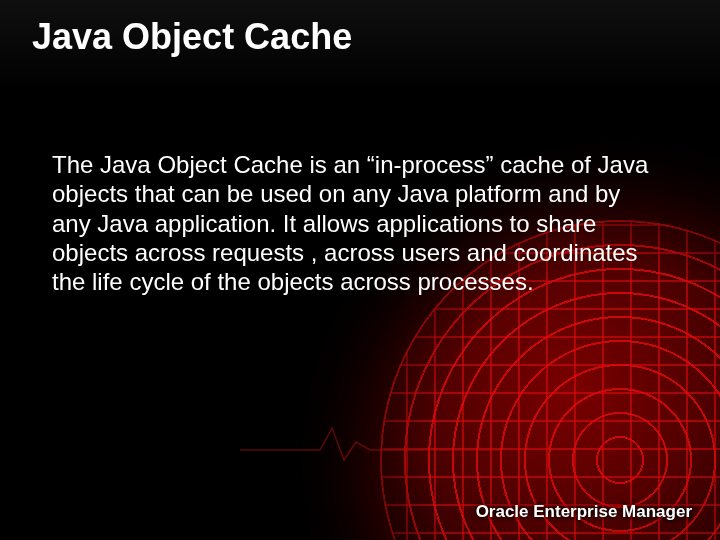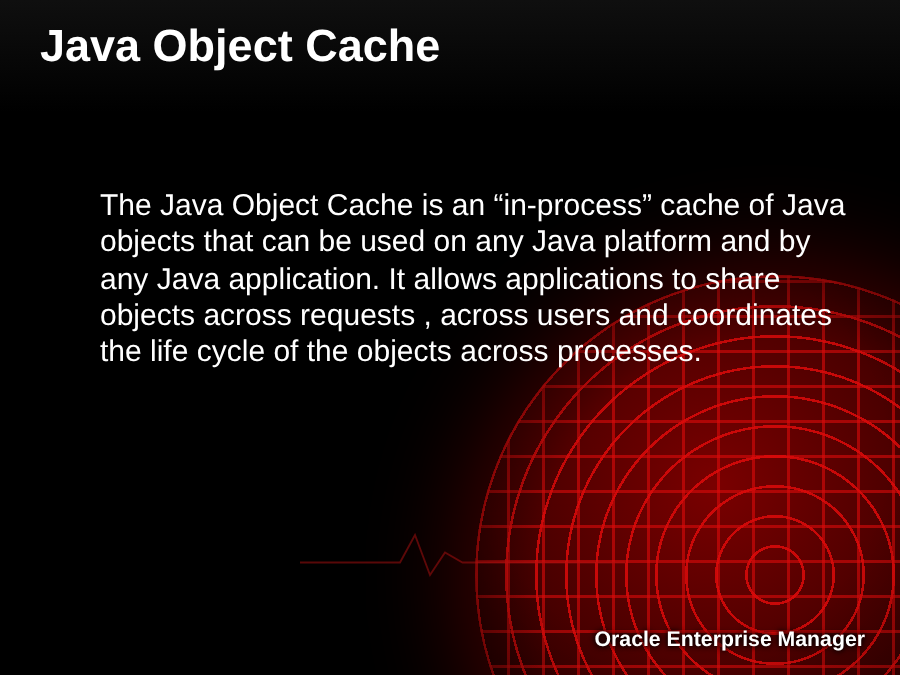--- a/index.html
+++ b/index.html
@@ -61,21 +61,20 @@
     color: #fff;
   }
   .body {
     position: absolute;
     top: 150px;
     left: 52px;
     width: 600px;
     font-size: 24px;
     line-height: 1.22;
     color: #fff;
-    margin-left: 28px;
   }
   .footer {
     position: absolute;
     bottom: 18px;
     right: 28px;
     font-size: 17px;
     font-weight: bold;
     color: #fff;
     text-shadow: 0 0 4px #000, 0 0 6px #000;
     margin-left: 16px;

